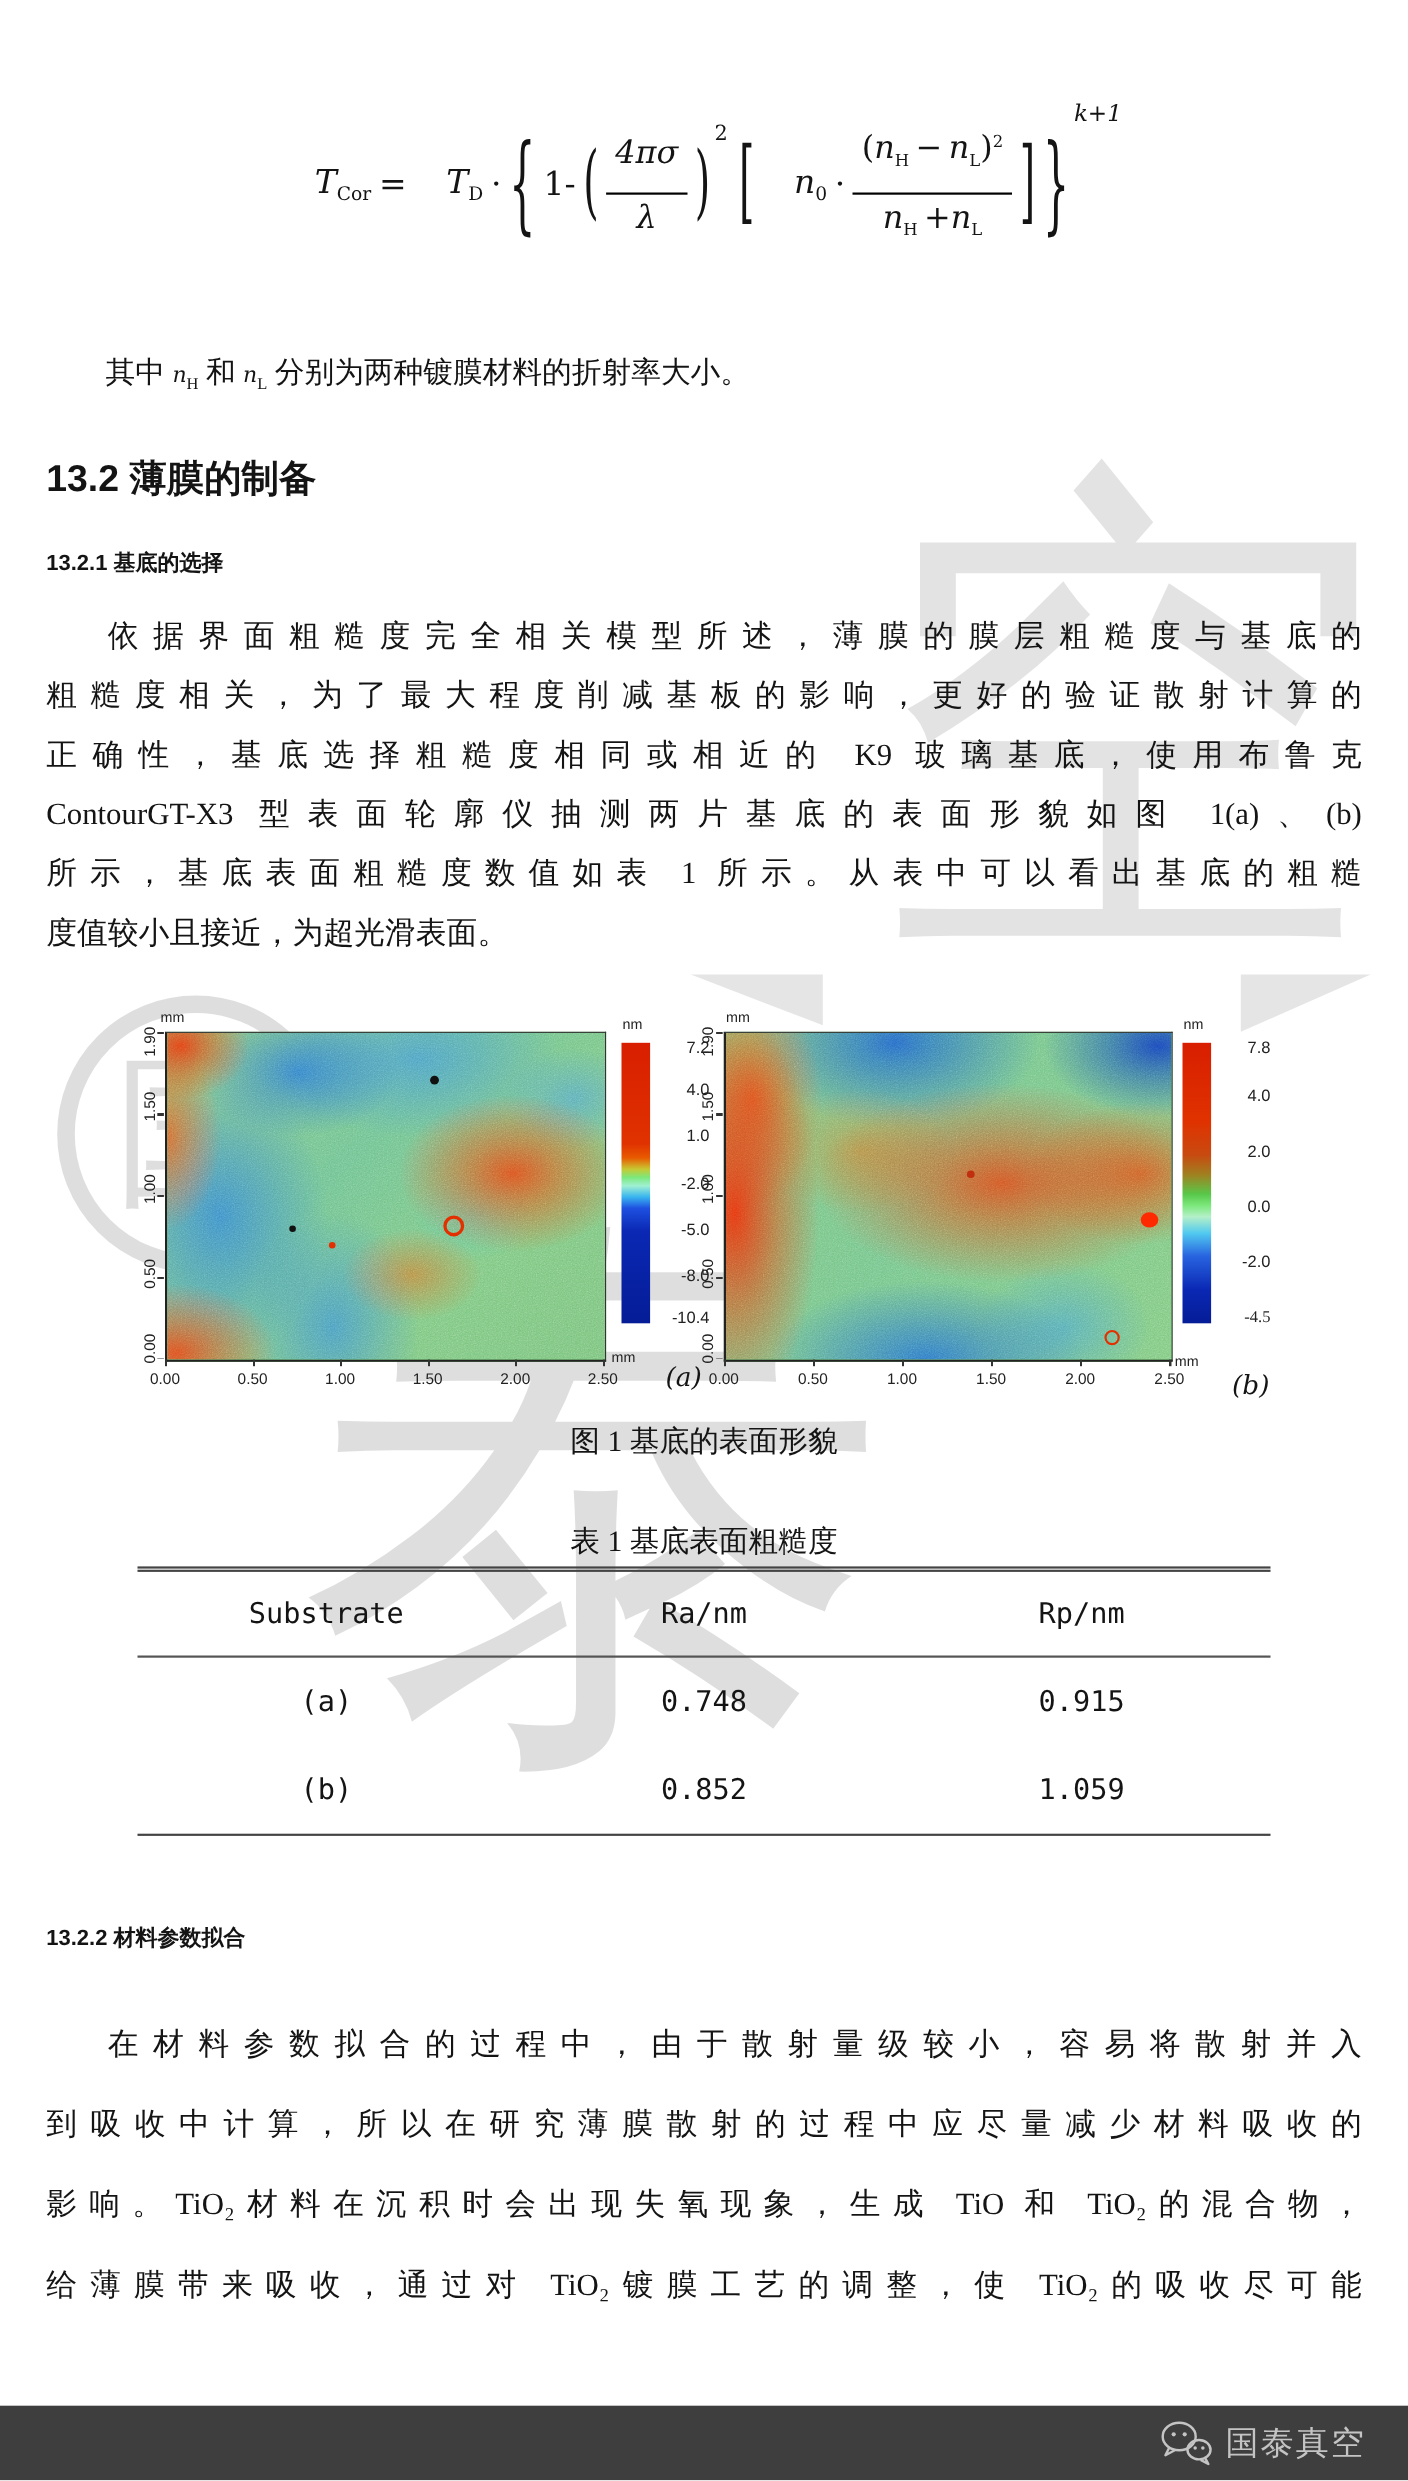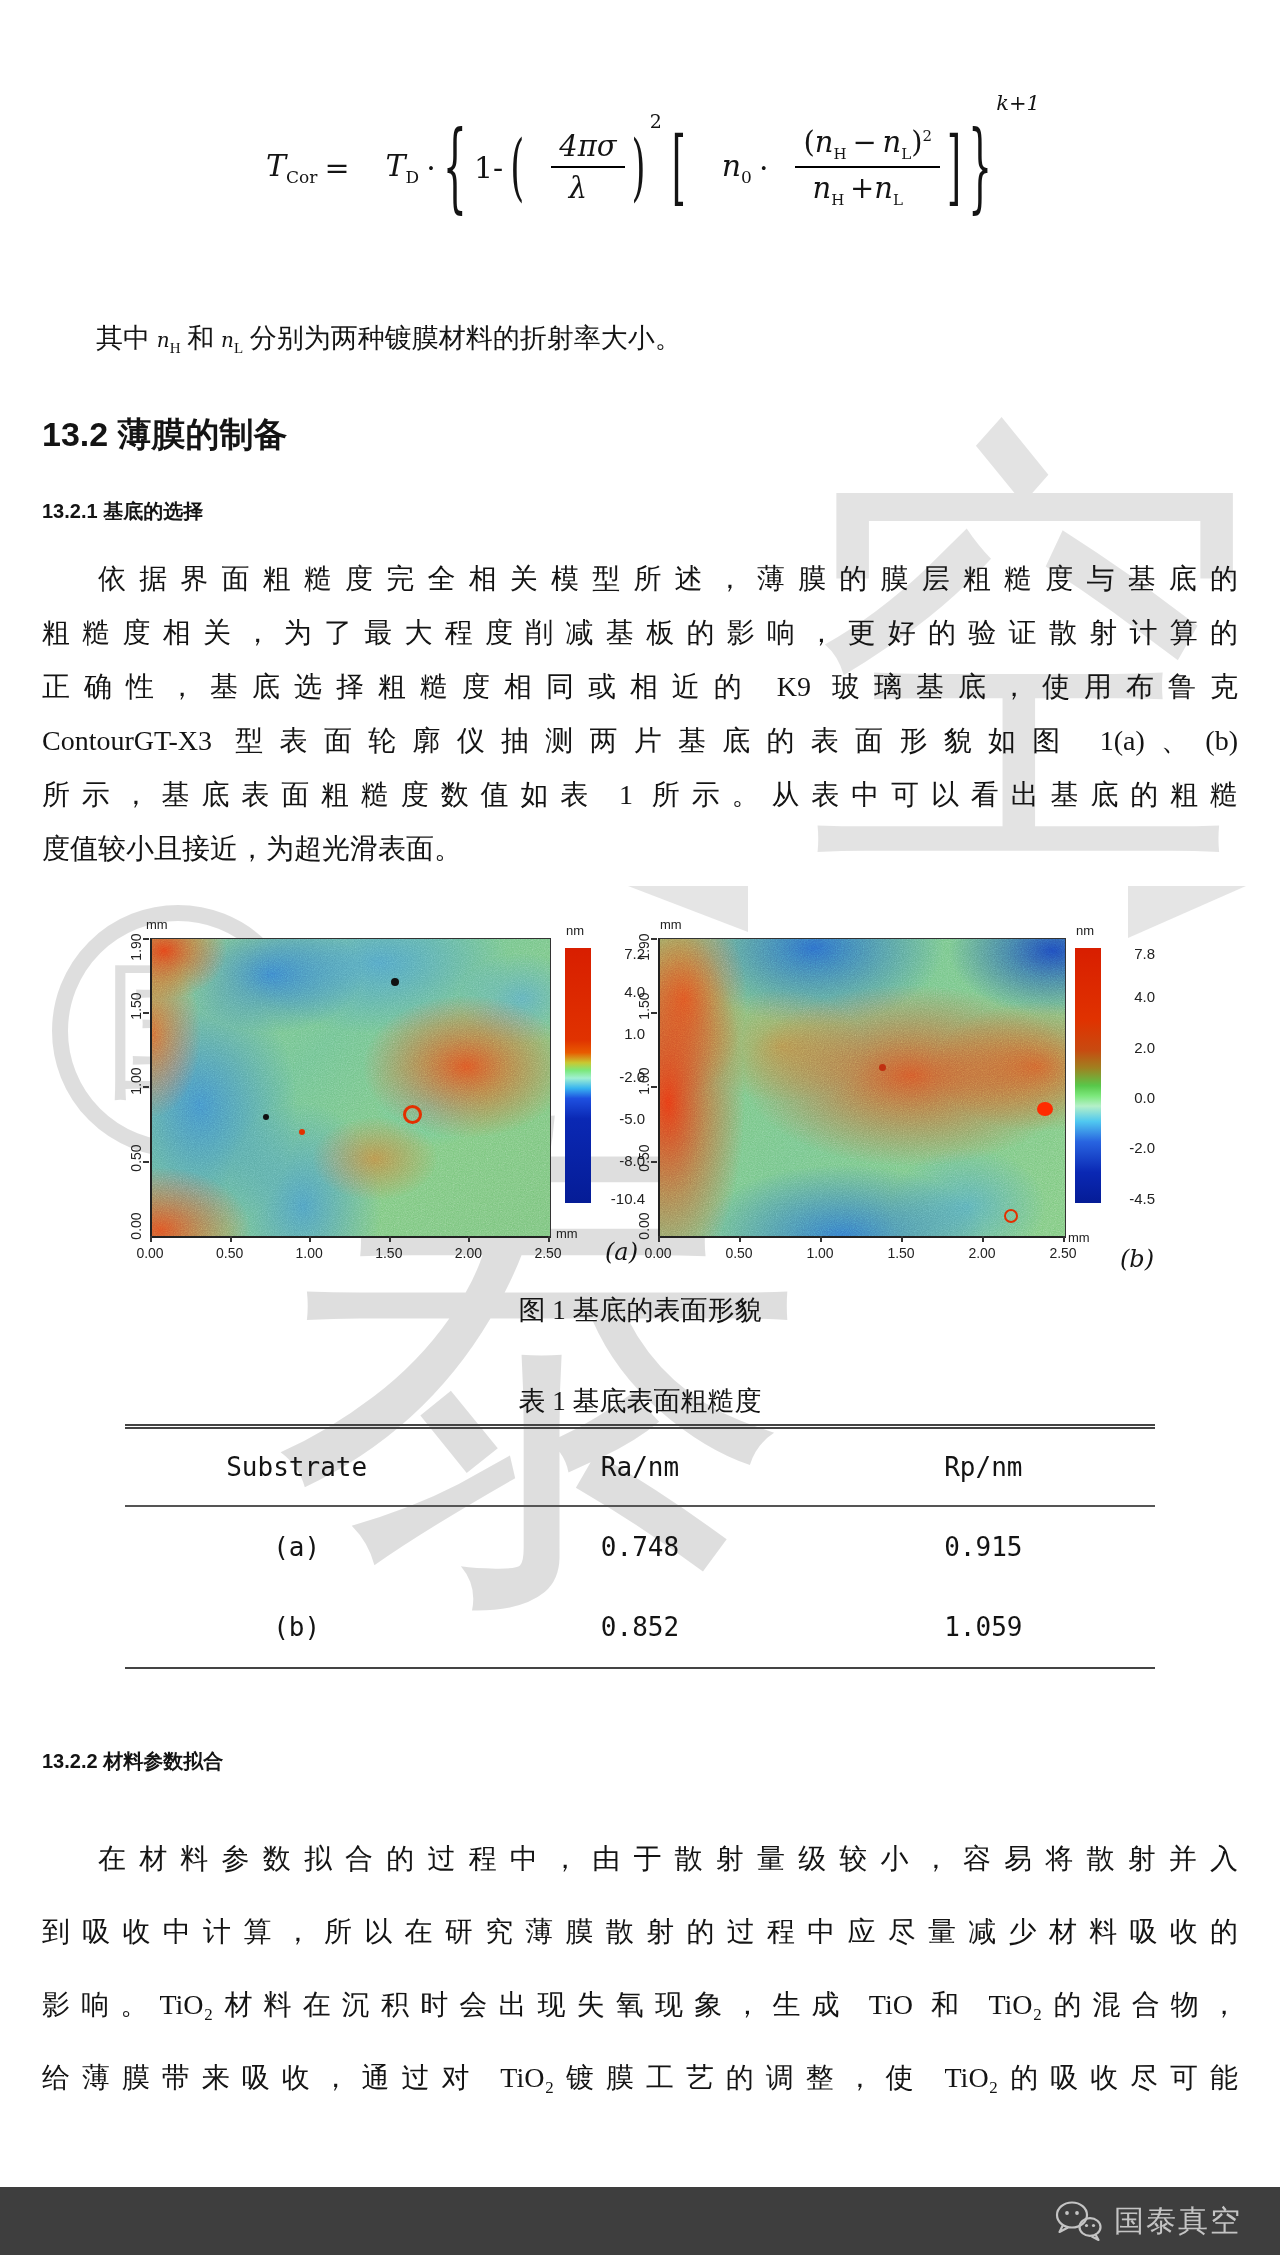--- a/index.html
+++ b/index.html
@@ -23,21 +23,21 @@
   .up{font-style:normal;}
   .fx sub{font-size:17px;font-style:normal;}
   .tok{display:inline-block;font-style:normal;margin-left:29px;}
   .delim{font-style:normal;display:inline-block;font-weight:300;line-height:1;}
   .paren{font-size:36px;transform:scaleY(2.05);}
   .bracket{font-size:36px;transform:scaleY(2.3);}
   .brace{font-size:38px;transform:scaleY(2.55);}
   .exp2{font-style:normal;font-size:19px;position:relative;top:-46px;left:-3px;}
   .expOuter{font-size:21px;position:relative;top:-64px;left:-3px;font-style:italic;}
   .frac{display:inline-flex;flex-direction:column;align-items:center;font-style:normal;font-size:29px;}
-  .frac .fnum{border-bottom:2px solid #000;padding:0 8px 3px;white-space:nowrap;margin-left:20px;}
+  .frac .fnum{border-bottom:2px solid #000;padding:0 8px 20px;white-space:nowrap;}
   .frac .fden{padding-top:3px;white-space:nowrap;}
   .frac sub{font-size:15px;}
   .frac sup{font-size:15px;}
   
   .note-line{position:absolute;top:320px;left:96px;z-index:2;font-size:27px;}
   .note-line sub{font-size:15px;}
   .h1{position:absolute;left:42px;z-index:2;font-family:"Liberation Sans",sans-serif;
       font-weight:bold;font-size:34px;}
   .h2{position:absolute;left:42px;z-index:2;font-family:"Liberation Sans",sans-serif;
       font-weight:bold;font-size:20px;}
@@ -261,21 +261,21 @@
     </div>
     <span class="axisu" style="left:1068px;top:337px;">mm</span>
     <span class="axisu" style="left:1076px;top:30px;">nm</span>
     <div class="cbar cbar-b"></div>
     <div class="cblabs cbl-b">
       <span style="top:2%;">7.8</span>
       <span style="top:19%;">4.0</span>
       <span style="top:39%;">2.0</span>
       <span style="top:58.5%;">0.0</span>
       <span style="top:78%;">-2.0</span>
-      <span style="top:98%;">-4.5</span>
+      <span style="top:98%;font-family:Liberation Serif, serif;">-4.5</span>
     </div>
     <span class="panel-label" style="left:1120px;top:352px;">(b)</span>
   </div>
 
   <div class="fig-caption">图 1  基底的表面形貌</div>
   <div class="tbl-title">表 1  基底表面粗糙度</div>
 
   <div class="tbl">
     <div class="tr thead">
       <div class="td">Substrate</div>

